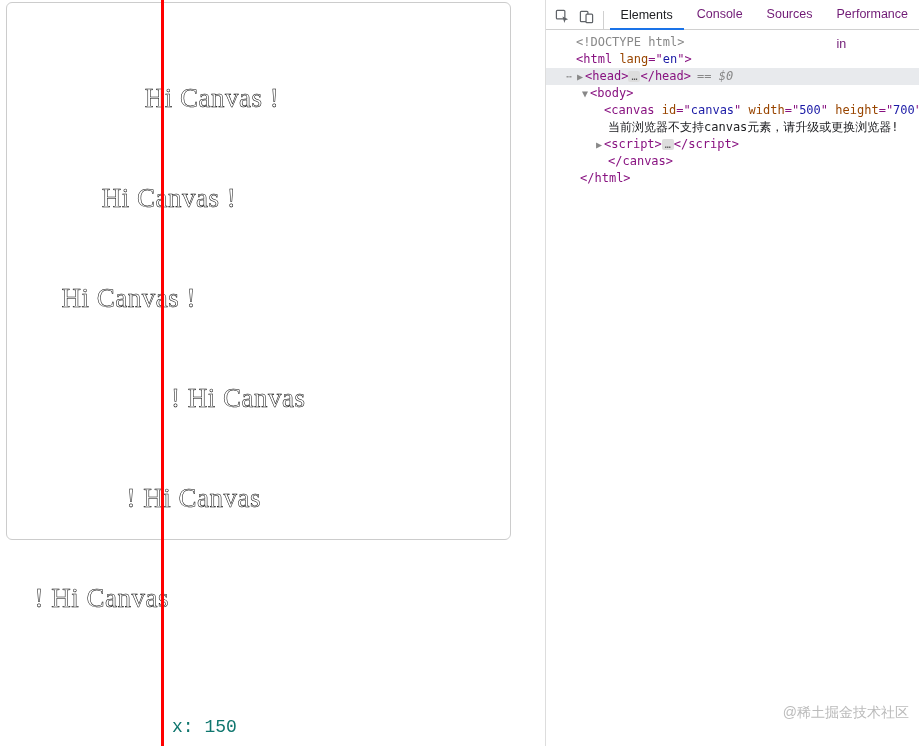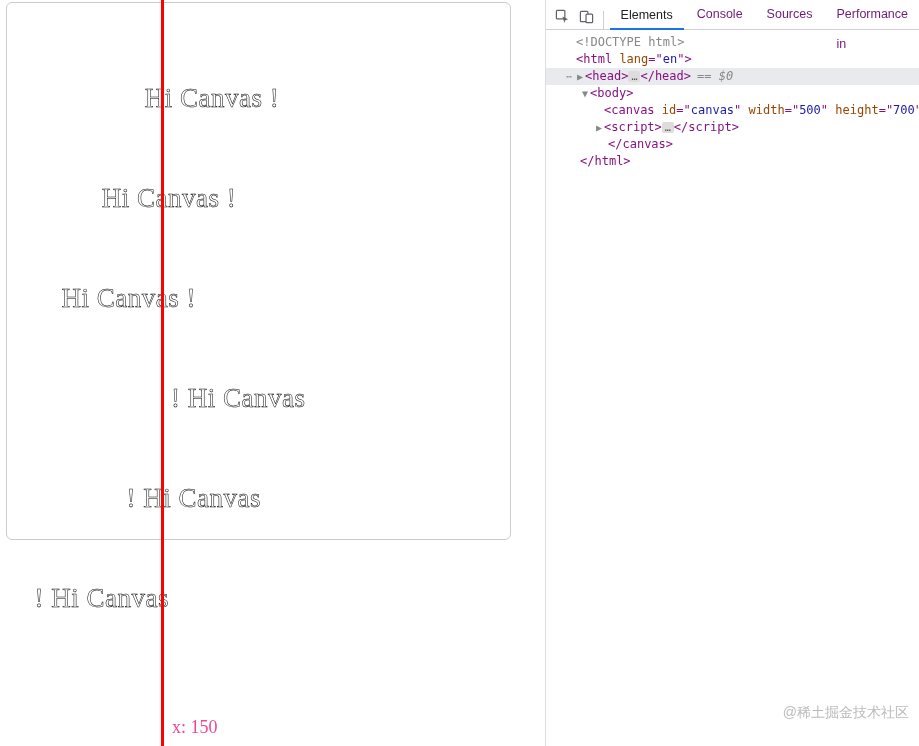--- a/index.html
+++ b/index.html
@@ -41,23 +41,23 @@
       color: #000;
       -webkit-text-stroke: 0.5px #000;
       -webkit-text-fill-color: transparent;
       white-space: nowrap;
       letter-spacing: 0.5px;
     }
     .xlabel {
       position: absolute;
       left: 172px;
       top: 717px;
-      color: #ec4899;
+      color: #0f766e;
       font-size: 18px;
-      font-family: Liberation Serif, serif;
+      font-family: Liberation Mono, monospace;
     }
     .watermark {
       position: absolute;
       right: 10px;
       bottom: 24px;
       color: #bbb;
       font-size: 14px;
     }
 
     
@@ -204,20 +204,23 @@
     </div>
     <div class="dt-line pad2">
       <span class="dt-arrow">▼</span><span class="c-punc">&lt;</span><span class="c-tag">body</span><span class="c-punc">&gt;</span>
     </div>
     <div class="dt-line pad3">
       <span class="dt-arrow"></span><span class="c-punc">&lt;</span><span class="c-tag">canvas</span>
       <span class="c-attr"> <span>id</span></span><span class="c-punc">="</span><span class="c-val">canvas</span><span class="c-punc">"</span>
       <span class="c-attr"> <span>width</span></span><span class="c-punc">="</span><span class="c-val">500</span><span class="c-punc">"</span>
       <span class="c-attr"> <span>height</span></span><span class="c-punc">="</span><span class="c-val">700</span><span class="c-punc">"&gt;</span>
     </div>
+    <div class="dt-line pad4">
+      <span class="c-text">当前浏览器不支持canvas元素，请升级或更换浏览器!</span>
+    </div>
     <div class="dt-line pad3">
       <span class="dt-arrow">▶</span><span class="c-punc">&lt;</span><span class="c-tag">script</span><span class="c-punc">&gt;</span><span class="c-ellipsis">…</span><span class="c-punc">&lt;/</span><span class="c-tag">script</span><span class="c-punc">&gt;</span>
     </div>
     <div class="dt-line pad4">
       <span class="c-punc">&lt;/</span><span class="c-tag">canvas</span><span class="c-punc">&gt;</span>
     </div>
     <div class="dt-line pad2">
       <span class="c-punc">&lt;/</span><span class="c-tag">html</span><span class="c-punc">&gt;</span>
     </div>
   </div>

